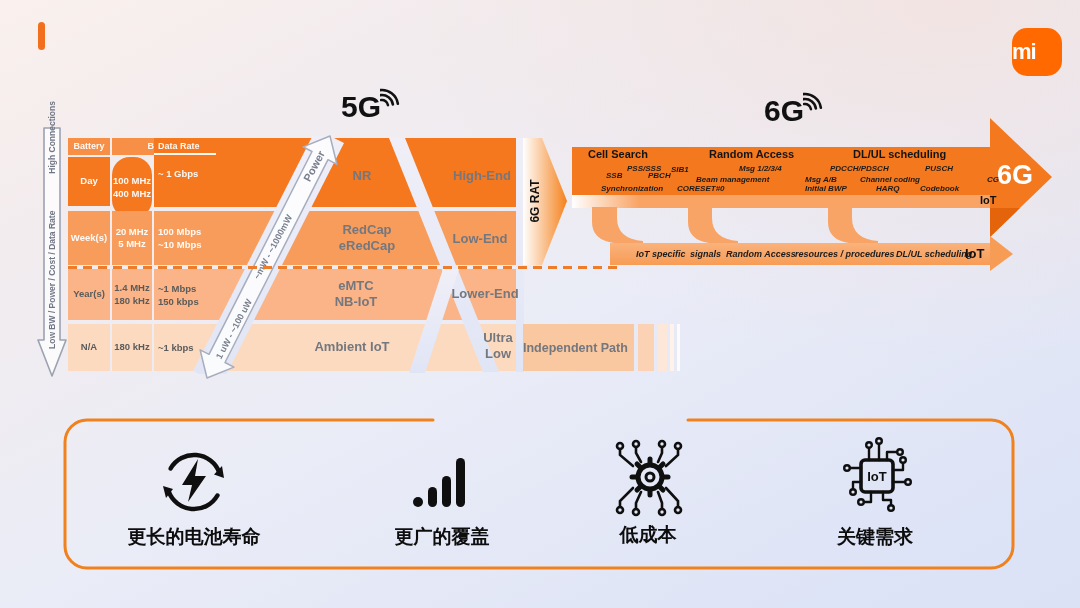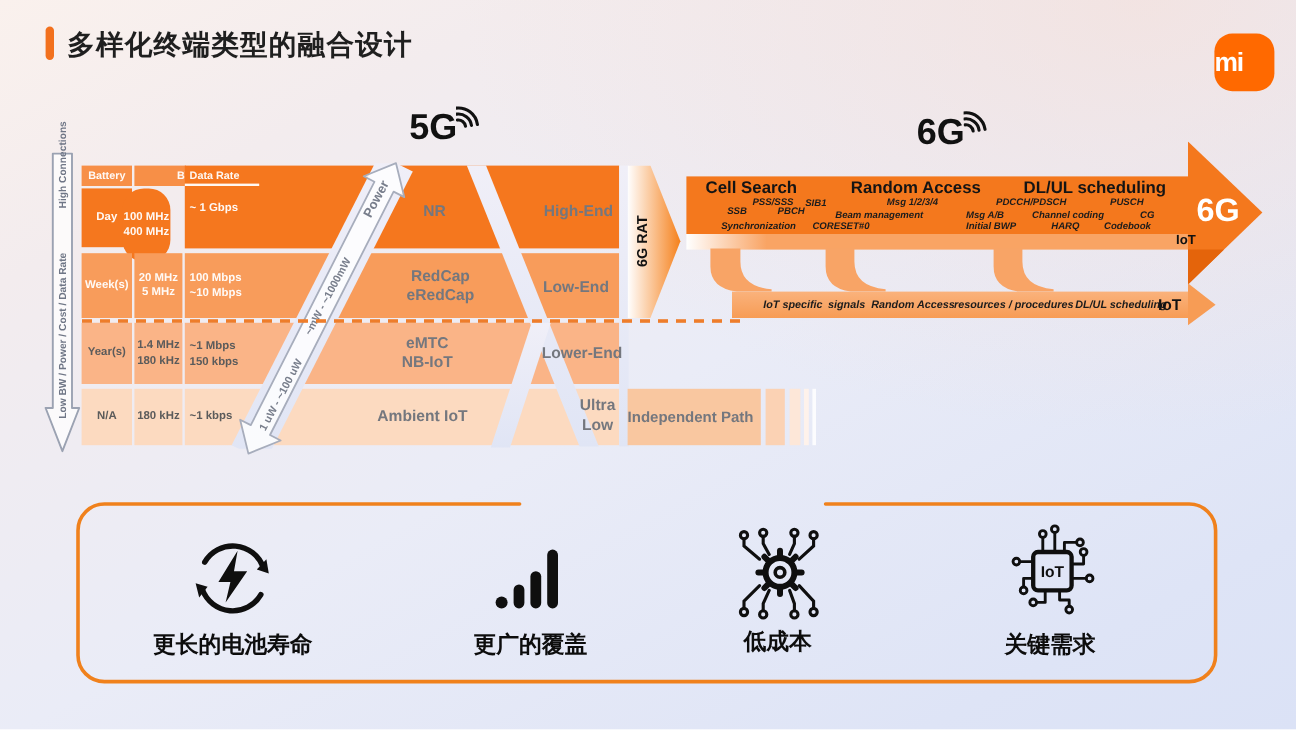--- a/index.html
+++ b/index.html
@@ -12,35 +12,34 @@
   .abs { position:absolute; }
   .ctr { display:flex; align-items:center; text-align:center; }
   .cell { position:absolute; display:flex; flex-direction:column; align-items:center; justify-content:center;
           font-size:9.5px; font-weight:600; line-height:12.5px; }
   .w { color:rgba(255,255,255,.95); }
   .g { color:#5B5B5B; }
   .band { position:absolute; left:154px; width:362px; }
   .techlbl { position:absolute; transform:translate(-50%,-50%); color:#74777E; font-weight:700;
              font-size:13px; line-height:16px; text-align:center; white-space:nowrap; }
   .ratecol { position:absolute; left:158px; transform:translateY(-50%); font-size:9.5px; font-weight:600; line-height:13px; }
-  .h6g { position:absolute; font-size:14px; font-weight:600; color:#141414; white-space:nowrap; }
+  .h6g { position:absolute; font-size:11px; font-weight:600; color:#141414; white-space:nowrap; }
   .sm { position:absolute; font-size:8px; font-style:italic; font-weight:700; color:#1c1c1c; white-space:nowrap; }
   .ism { position:absolute; top:249px; font-size:9px; font-style:italic; font-weight:700; color:#1c1c1c; white-space:nowrap; }
   .pw { position:absolute; transform:translate(-50%,-50%) rotate(-62deg); color:#787E8C;
         font-size:9px; font-weight:700; white-space:nowrap; }
   .reqlbl { position:absolute; transform:translateX(-50%); font-size:19px; font-weight:700; color:#0d0d0d; white-space:nowrap; }
   .stripe { position:absolute; top:324px; height:47px; }
 </style>
 </head>
 <body>
 
 <div class="stage">
 
   <div class="abs" style="left:38px;top:22px;width:7px;height:28px;border-radius:3.5px;background:#F2701D;"></div>
-  <div class="abs" style="left:56px;top:22px;font-size:23px;font-weight:600;color:#1f1f1f;letter-spacing:1px;">多样化终端类型的融合设计</div>
   <div class="abs ctr" style="left:1012px;top:28px;width:50px;height:48px;border-radius:15px;background:#FF6900;">
     <span style="color:#fff;font-size:22px;font-weight:800;letter-spacing:-1px;">mi</span>
   </div>
 
   <svg class="abs" style="left:34px;top:124px;" width="38" height="262" viewBox="0 0 38 262">
     <path d="M10,4 L26,4 L26,216 L32,216 L18,252 L4,216 L10,216 Z" fill="rgba(255,255,255,0.72)" stroke="#9BA2B2" stroke-width="1.6" stroke-linejoin="round"></path>
   </svg>
   <div class="abs" style="left:-72px;top:218px;width:248px;height:14px;transform:rotate(-90deg);
               display:flex;justify-content:space-between;align-items:center;">
     <span style="font-size:8.5px;font-weight:700;color:#6F7686;white-space:nowrap;">Low BW / Power / Cost / Data Rate</span>
@@ -54,21 +53,21 @@
   <div class="band" style="top:211px;height:54px;background:#F89C5B;"></div>
   <div class="band" style="top:269px;height:51px;background:#FAB487;"></div>
   <div class="band" style="top:324px;height:47px;background:#FCDAC0;"></div>
 
   <div class="abs w" style="left:158px;top:141px;font-size:9px;font-weight:600;">Data Rate</div>
   <div class="abs" style="left:154px;top:153px;width:62px;height:2px;background:rgba(255,255,255,.95);"></div>
 
   <div class="cell w" style="left:68px;top:157px;width:42px;height:49px;background:#F5771E;">
       <span>Day</span>
     </div>
-  <div class="cell w" style="left:102px;top:157px;width:40px;height:61px;background:#F5771E;border-radius:18px;">
+  <div class="cell w" style="left:112px;top:157px;width:40px;height:61px;background:#F5771E;border-radius:18px;">
       <span>100 MHz</span>
       <span>400 MHz</span>
     </div>
   <div class="cell w" style="left:68px;top:211px;width:42px;height:54px;background:#F89C5B;">
       <span>Week(s)</span>
     </div>
   <div class="cell w" style="left:112px;top:211px;width:40px;height:54px;background:#F89C5B;">
       <span>20 MHz</span>
       <span>5 MHz</span>
     </div>
@@ -200,21 +199,21 @@
   <div class="sm" style="left:671px;top:165px;">SIB1</div>
   <div class="sm" style="left:601px;top:184px;">Synchronization</div>
   <div class="sm" style="left:677px;top:184px;">CORESET#0</div>
   <div class="sm" style="left:739px;top:164px;">Msg 1/2/3/4</div>
   <div class="sm" style="left:696px;top:175px;">Beam management</div>
   <div class="sm" style="left:805px;top:175px;">Msg A/B</div>
   <div class="sm" style="left:805px;top:184px;">Initial BWP</div>
   <div class="sm" style="left:830px;top:164px;">PDCCH/PDSCH</div>
   <div class="sm" style="left:925px;top:164px;">PUSCH</div>
   <div class="sm" style="left:860px;top:175px;">Channel coding</div>
-  <div class="sm" style="left:950px;top:175px;">CG</div>
+  <div class="sm" style="left:987px;top:175px;">CG</div>
   <div class="sm" style="left:876px;top:184px;">HARQ</div>
   <div class="sm" style="left:920px;top:184px;">Codebook</div>
 
   <svg class="abs" style="left:560px;top:205px;" width="440" height="42" viewBox="0 0 440 42">
     <path d="M32,2 h25 v11 q0,21 26,23 v2 h-29 q-22,-3 -22,-21 z" fill="#F8A466"></path>
     <path d="M128,2 h24 v11 q0,21 26,23 v2 h-29 q-21,-3 -21,-21 z" fill="#F8A466"></path>
     <path d="M268,2 h24 v11 q0,21 26,23 v2 h-29 q-21,-3 -21,-21 z" fill="#F8A466"></path>
   </svg>
 
   <div class="abs" style="left:610px;top:243px;width:380px;height:22px;background:linear-gradient(180deg,#FAB27C,#F79C55);"></div>

